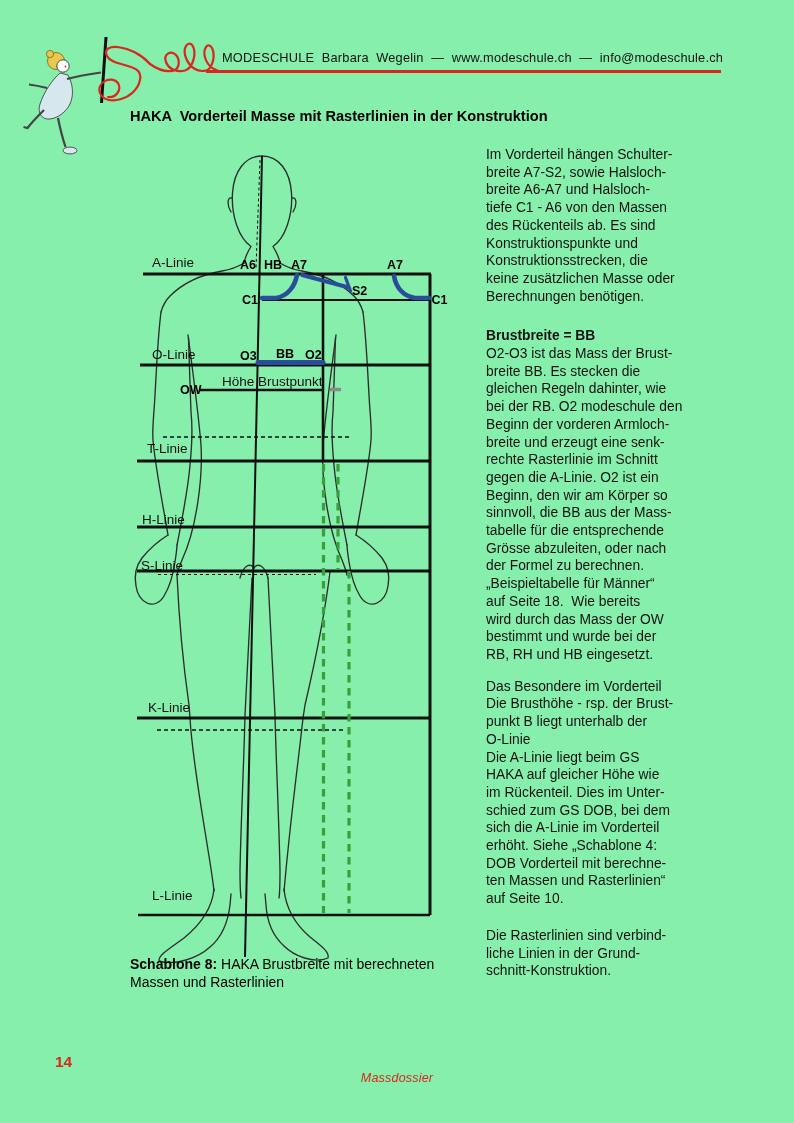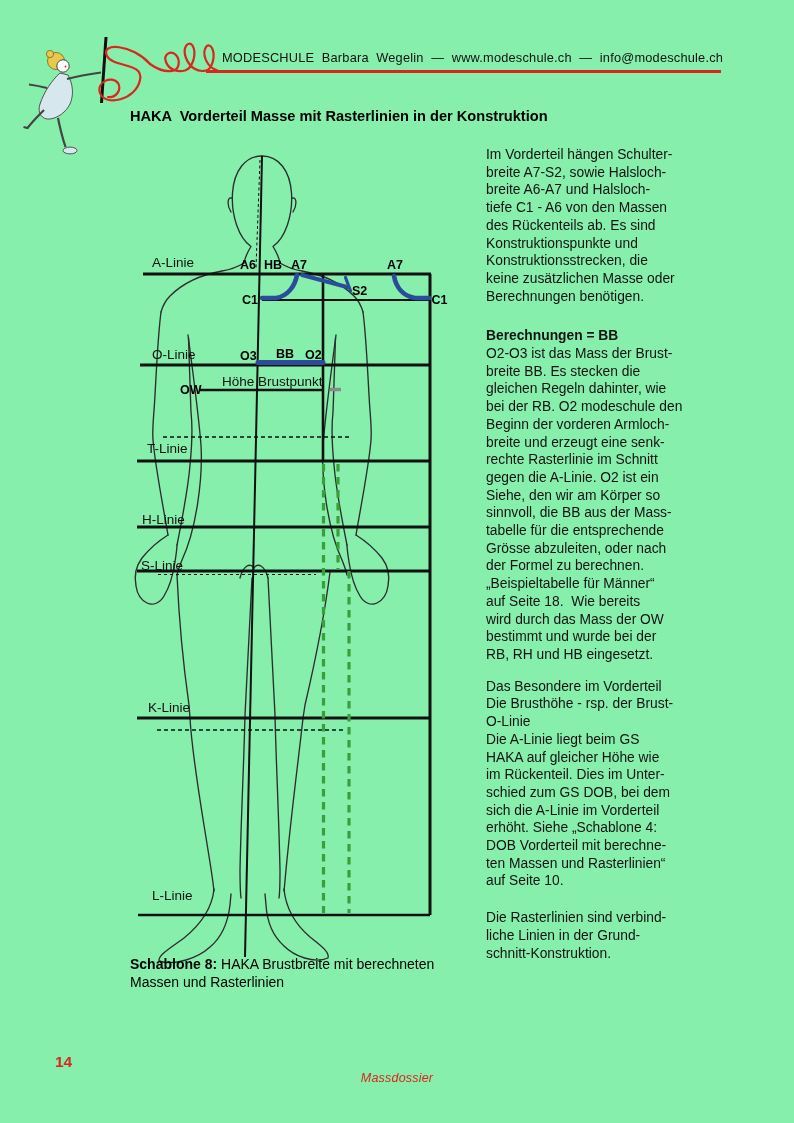--- a/index.html
+++ b/index.html
@@ -168,44 +168,45 @@
         <div>Im Vorderteil hängen Schulter-</div>
         <div>breite A7-S2, sowie Halsloch-</div>
         <div>breite A6-A7 und Halsloch-</div>
         <div>tiefe C1 - A6 von den Massen</div>
         <div>des Rückenteils ab. Es sind</div>
         <div>Konstruktionspunkte und</div>
         <div>Konstruktionsstrecken, die</div>
         <div>keine zusätzlichen Masse oder</div>
         <div>Berechnungen benötigen.</div>
       </div>
-    <div class="h">Berechnungen = BB</div>
+    <div class="h">Brustbreite = BB</div>
     <div class="pblock mb2">
         <div>O2-O3 ist das Mass der Brust-</div>
         <div>breite BB. Es stecken die</div>
         <div>gleichen Regeln dahinter, wie</div>
         <div>bei der RB. O2 modeschule den</div>
         <div>Beginn der vorderen Armloch-</div>
         <div>breite und erzeugt eine senk-</div>
         <div>rechte Rasterlinie im Schnitt</div>
         <div>gegen die A-Linie. O2 ist ein</div>
-        <div>Siehe, den wir am Körper so</div>
+        <div>Beginn, den wir am Körper so</div>
         <div>sinnvoll, die BB aus der Mass-</div>
         <div>tabelle für die entsprechende</div>
         <div>Grösse abzuleiten, oder nach</div>
         <div>der Formel zu berechnen.</div>
         <div>„Beispieltabelle für Männer“</div>
         <div>auf Seite 18.  Wie bereits</div>
         <div>wird durch das Mass der OW</div>
         <div>bestimmt und wurde bei der</div>
         <div>RB, RH und HB eingesetzt.</div>
       </div>
     <div class="pblock mb3">
         <div>Das Besondere im Vorderteil</div>
         <div>Die Brusthöhe - rsp. der Brust-</div>
+        <div>punkt B liegt unterhalb der</div>
         <div>O-Linie</div>
         <div>Die A-Linie liegt beim GS</div>
         <div>HAKA auf gleicher Höhe wie</div>
         <div>im Rückenteil. Dies im Unter-</div>
         <div>schied zum GS DOB, bei dem</div>
         <div>sich die A-Linie im Vorderteil</div>
         <div>erhöht. Siehe „Schablone 4:</div>
         <div>DOB Vorderteil mit berechne-</div>
         <div>ten Massen und Rasterlinien“</div>
         <div>auf Seite 10.</div>

